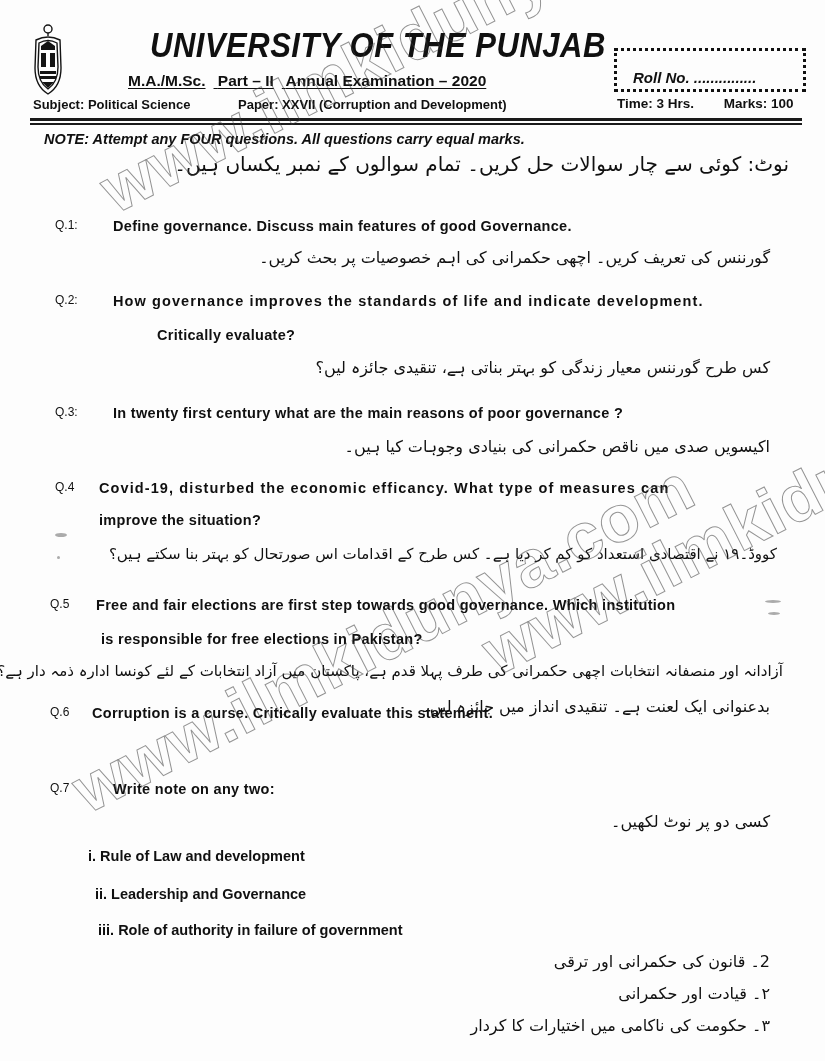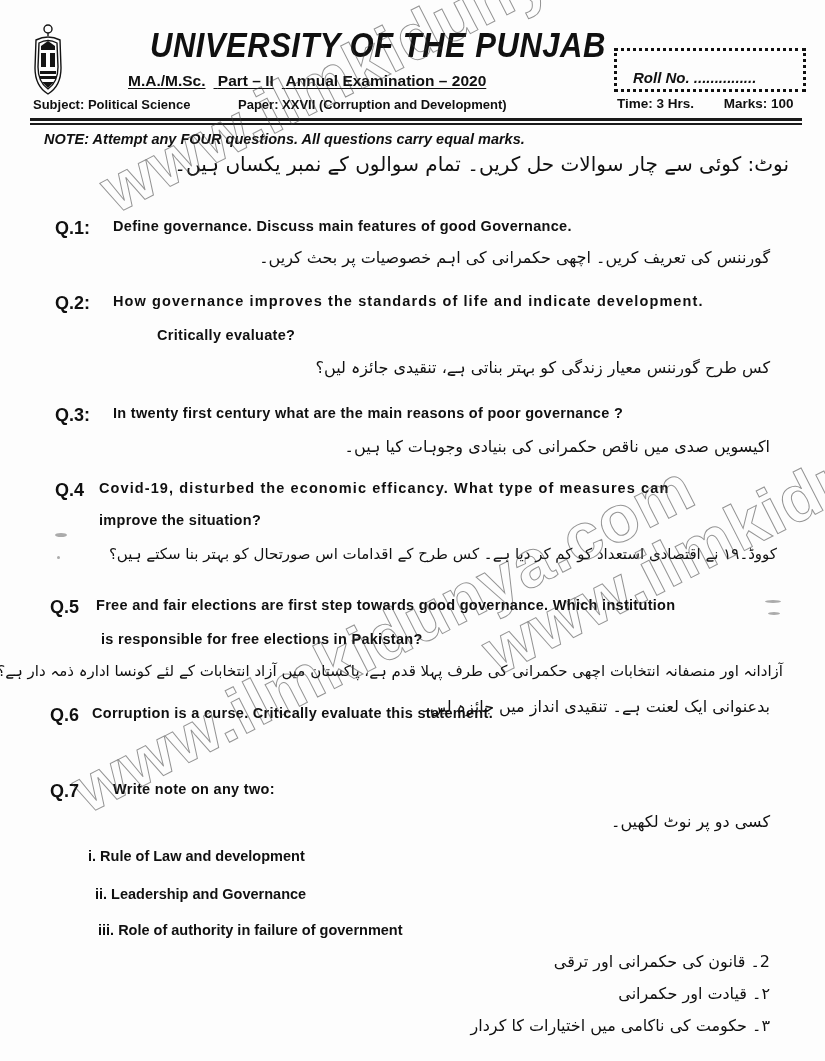--- a/index.html
+++ b/index.html
@@ -141,22 +141,22 @@
     position: absolute;
     right: 36px;
     top: 152px;
     font-size: 20px;
     direction: rtl;
     font-family: "DejaVu Sans", sans-serif;
     white-space: nowrap;
   }
   .q-label {
     position: absolute;
-    font-size: 18px;
-    font-weight: 700;
+    font-size: 12px;
+    font-weight: 400;
   }
   .q-text {
     position: absolute;
     font-size: 14.5px;
     font-weight: 700;
     letter-spacing: 0.3px;
   }
   .q-text.sp { letter-spacing: 1.1px; }
   .ur {
     position: absolute;

